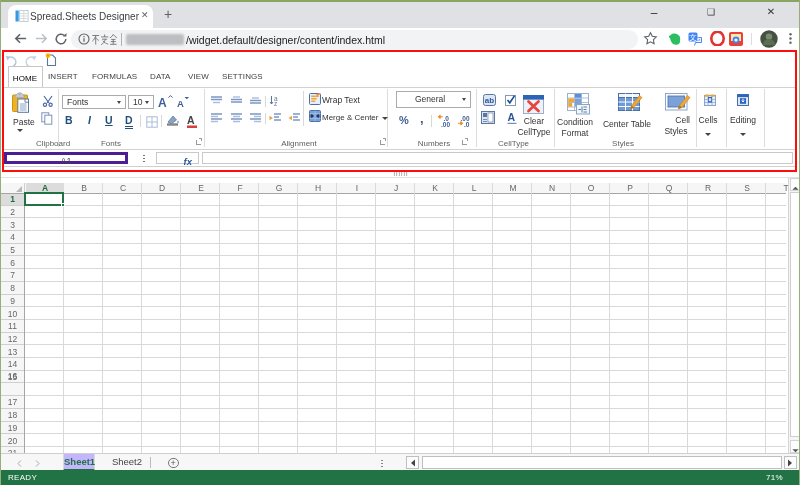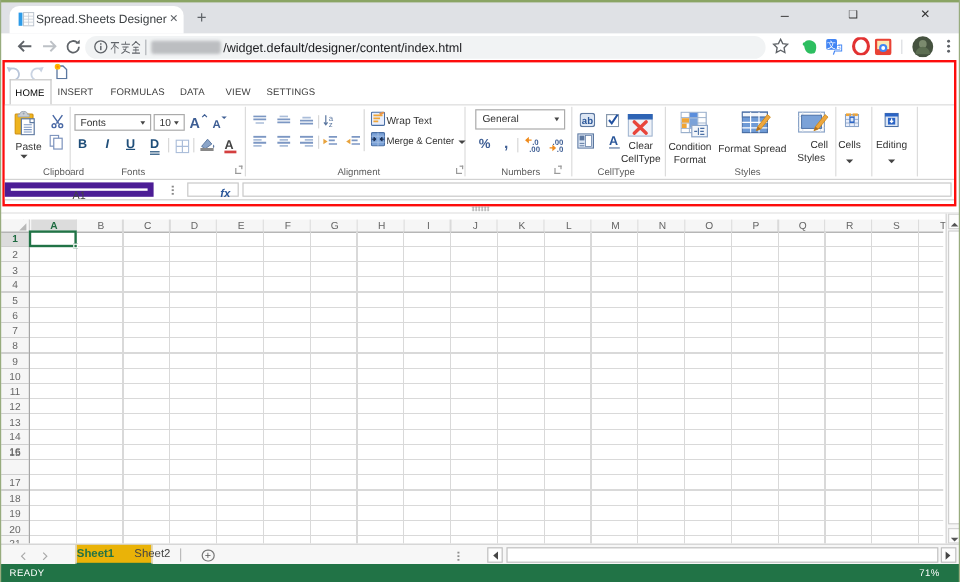--- a/index.html
+++ b/index.html
@@ -38,21 +38,21 @@
 .launcher { position:absolute; top:52px; width:5px; height:5px; border-left:1px solid #9a9a9a; border-bottom:1px solid #9a9a9a; }
 .launcher:after { content:""; position:absolute; left:1.5px; top:-2.5px; width:2.5px; height:2.5px; border-right:1px solid #9a9a9a; border-top:1px solid #9a9a9a; }
 .combo { position:absolute; border:1px solid #ababab; background:#fff; font-size:8.5px; color:#333; }
 .combo .arr { position:absolute; right:4px; top:42%; width:0; height:0; border-left:2.5px solid transparent; border-right:2.5px solid transparent; border-top:3px solid #444; }
 .ribtxt { position:absolute; font-size:8.5px; color:#333; white-space:nowrap; }
 .small-sep { position:absolute; width:1px; background:#d8d8d8; }
 .darr { position:absolute; width:0; height:0; border-left:3px solid transparent; border-right:3px solid transparent; border-top:3.5px solid #444; }
 
 
 #fbar { position:absolute; left:0px; top:98px; width:791px; height:16px; background:#fff; }
-#namebox { position:absolute; left:0px; top:1.5px; width:124px; height:12.5px; border:5px solid #4c1d95; font-size:9px; color:#444; text-align:center; line-height:12px; }
+#namebox { position:absolute; left:0px; top:1.5px; width:124px; height:12.5px; border:3px solid #4c1d95; font-size:9px; color:#444; text-align:center; line-height:12px; }
 #fxbox { position:absolute; left:151.5px; top:1.5px; width:43.5px; height:12.5px; border:1px solid #c9c9c9; text-align:right; }
 #finput { position:absolute; left:198px; top:1.5px; width:591px; height:12.5px; border:1px solid #c9c9c9; }
 
 
 #handle { position:absolute; left:393px; top:172.3px; width:15px; height:4px;
   background-image:radial-gradient(circle, #999 0.7px, transparent 0.9px);
   background-size:2.5px 2px; }
 
 
 #colhdr { position:absolute; left:1px; top:183.0px; width:785px; height:10.800000000000011px; background:#f6f6f6; border-bottom:1px solid #a6a6a6;
@@ -73,21 +73,21 @@
 #selcell { position:absolute; left:24px; top:192.3px; width:40.0px; height:13.7px; border:2px solid #217346; background:#fff; }
 #selhandle { position:absolute; right:-3px; bottom:-3px; width:4px; height:4px; background:#217346; border:1px solid #fff; }
 
 
 #vscroll { position:absolute; left:788px; top:177.5px; width:12px; height:275.5px; background:#f6f6f6; border-left:1px solid #d4d4d4; }
 .varrow { position:absolute; left:1px; width:11px; height:13px; background:#fdfdfd; border:1px solid #d4d4d4; color:#555; text-align:center; }
 #vthumb { position:absolute; left:1px; top:14px; width:11px; height:245px; background:#fff; border:1px solid #cfcfcf; }
 
 
 #sheettabs { position:absolute; left:0; top:453px; width:800px; height:17px; background:#f7f7f7; border-top:1px solid #cfcfcf; font-size:9.5px; }
-#st1 { position:absolute; left:63px; top:0px; width:64px; height:17px; background:#eab308; border-left:1px solid #d9d9d9; border-right:1px solid #d9d9d9; border-bottom:2px solid #217346; color:#217346; font-weight:bold; line-height:15px; }
+#st1 { position:absolute; left:63px; top:0px; width:32px; height:17px; background:#c4b5fd; border-left:1px solid #d9d9d9; border-right:1px solid #d9d9d9; border-bottom:2px solid #217346; color:#217346; font-weight:bold; text-align:center; line-height:15px; }
 #st2 { position:absolute; left:106px; top:0px; width:42px; height:17px; color:#444; text-align:center; line-height:16px; }
 #addsheet { position:absolute; left:168px; top:3.5px; width:10.5px; height:10.5px; border:1px solid #777; border-radius:50%; color:#555; font-size:9px; line-height:8.5px; text-align:center; }
 #hscroll { position:absolute; left:422px; top:2px; width:360px; height:13px; background:#fff; border:1px solid #bfbfbf; }
 .harrow { position:absolute; top:2px; width:13px; height:13px; background:#fdfdfd; border:1px solid #bfbfbf; color:#444; text-align:center; }
 
 
 #statusbar { position:absolute; left:0; top:470px; width:800px; height:15px; background:#217346; color:#fff; font-size:8px; letter-spacing:0.3px; }
 
 .icon { position:absolute; }
 svg text { font-family:"Liberation Sans", sans-serif; }
@@ -314,21 +314,21 @@
       <svg class="icon" style="left:305px;top:22px" width="12" height="12" viewBox="0 0 12 12">
         <rect x="0.5" y="0.5" width="11" height="11" rx="1" fill="#7ba2d8" stroke="#4a6fa5"></rect>
         <path d="M6 0.5v11M0.5 3.5h11M0.5 8.5h11" stroke="#a8c2e4" stroke-width="0.7"></path>
         <path d="M0.8 6h3.4M4.4 6L2.6 4.4v3.2zM11.2 6H7.8M7.6 6l1.8-1.6v3.2z" fill="#1a2f55" stroke="#1a2f55" stroke-width="0.8"></path>
       </svg>
       <div class="ribtxt" style="left:318px;top:24.5px;font-size:8px">Merge &amp; Center</div>
       <div class="darr" style="left:378px;top:29px"></div>
       <div class="glabel" style="left:240px;width:110px">Alignment</div>
       <div class="launcher" style="left:376px"></div>
 
-      <div class="combo" style="left:392px;top:3px;width:75px;height:16.5px;line-height:15px"><span style="margin-left:5px">General</span><span class="arr"></span></div>
+      <div class="combo" style="left:392px;top:3px;width:75px;height:16.5px;line-height:15px"><span style="margin-left:18px">General</span><span class="arr"></span></div>
       <div class="ribtxt" style="left:395px;top:26px;color:#3e5e94;font-size:11px;font-weight:bold">%</div>
       <div class="ribtxt" style="left:416px;top:23px;color:#3e5e94;font-size:13px;font-weight:bold">,</div>
       <div class="small-sep" style="left:427px;top:27px;height:12px"></div>
       <svg class="icon" style="left:433px;top:26px" width="16" height="13" viewBox="0 0 16 13">
         <text x="6.5" y="6.5" font-size="6.5" font-weight="bold" fill="#3e5e94">.0</text>
         <text x="4" y="13" font-size="6.5" font-weight="bold" fill="#3e5e94">.00</text>
         <path d="M6 2.8H1.5M3.2 1.1L1.3 2.8l1.9 1.7z" stroke="#ef8b1d" stroke-width="1" fill="#ef8b1d"></path>
       </svg>
       <svg class="icon" style="left:453px;top:26px" width="16" height="13" viewBox="0 0 16 13">
         <text x="3.5" y="6.5" font-size="6.5" font-weight="bold" fill="#3e5e94">.00</text>
@@ -377,21 +377,21 @@
       </svg>
       <div class="ribtxt" style="left:543px;top:29px;width:56px;text-align:center">Condition</div>
       <div class="ribtxt" style="left:543px;top:40px;width:56px;text-align:center">Format</div>
       <svg class="icon" style="left:614px;top:3px" width="25" height="24" viewBox="0 0 25 24">
         <rect x="0.5" y="2.5" width="21" height="17" fill="#6f9bd6" stroke="#4a6fa5"></rect>
         <rect x="0.5" y="2.5" width="21" height="4" fill="#f2f6fb" stroke="#4a6fa5"></rect>
         <path d="M0.5 11h21M0.5 15.5h21M7.5 2.5v17M14.5 2.5v17" stroke="#fff" stroke-width="1"></path>
         <path d="M13.5 14.5L21.5 4.5l2.5 2-8 10-3.7 1.4z" fill="#eda73f" stroke="#c8830d" stroke-width="0.6"></path>
         <path d="M13.5 14.5l2.5 2-3.7 1.4z" fill="#b06e1e"></path>
       </svg>
-      <div class="ribtxt" style="left:594px;top:31px;width:58px;text-align:center">Format Spread</div>
+      <div class="ribtxt" style="left:594px;top:31px;width:58px;text-align:center">Center Table</div>
       <svg class="icon" style="left:661px;top:3px" width="26" height="24" viewBox="0 0 26 24">
         <rect x="0.5" y="2.5" width="21.5" height="16.5" fill="#fdfdfd" stroke="#8aa4c8"></rect>
         <path d="M4 2.5v16.5M18.8 2.5v16.5M0.5 6h21.5M0.5 15.5h21.5" stroke="#d4dfec" stroke-width="0.8"></path>
         <rect x="3" y="5" width="16.5" height="11" fill="#7ba2d8" stroke="#4a6fa5" stroke-width="0.8"></rect>
         <path d="M14.5 14.5L22.5 4.5l2.5 2-8 10-3.7 1.4z" fill="#eda73f" stroke="#c8830d" stroke-width="0.6"></path>
         <path d="M14.5 14.5l2.5 2-3.7 1.4z" fill="#b06e1e"></path>
       </svg>
       <div class="ribtxt" style="left:658px;top:27px;width:28px;text-align:right">Cell</div>
       <div class="ribtxt" style="left:653px;top:38px;width:38px;text-align:center">Styles</div>
       <div class="glabel" style="left:574px;width:90px">Styles</div>

